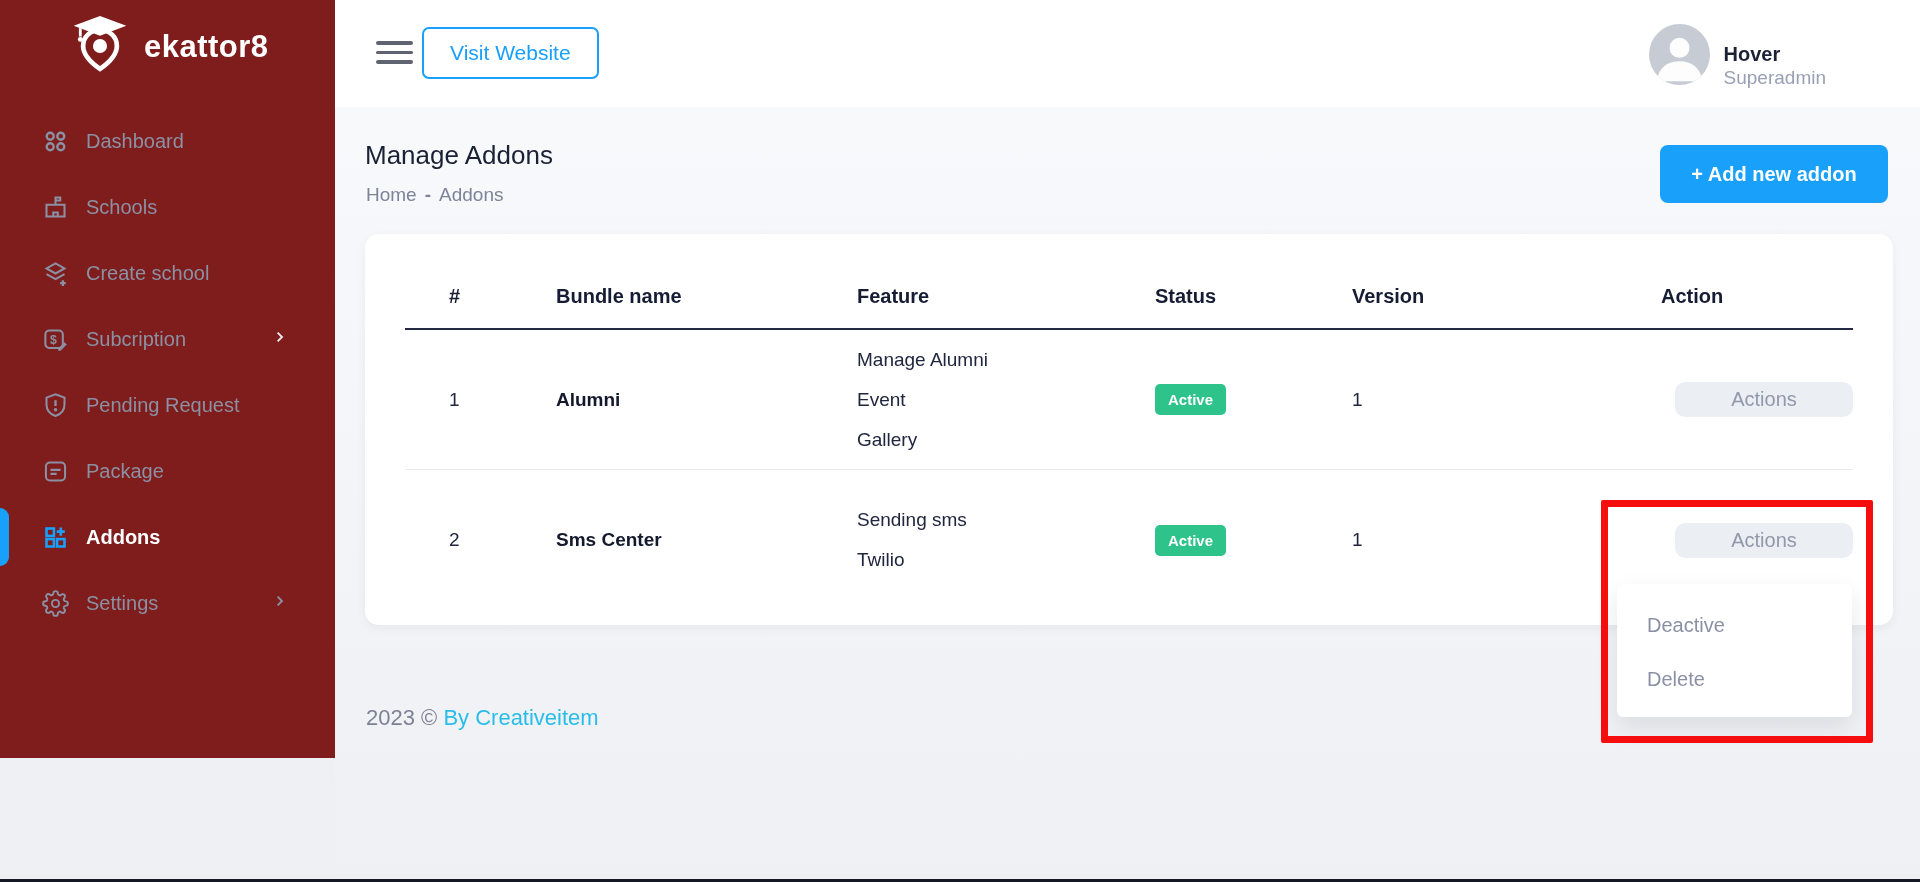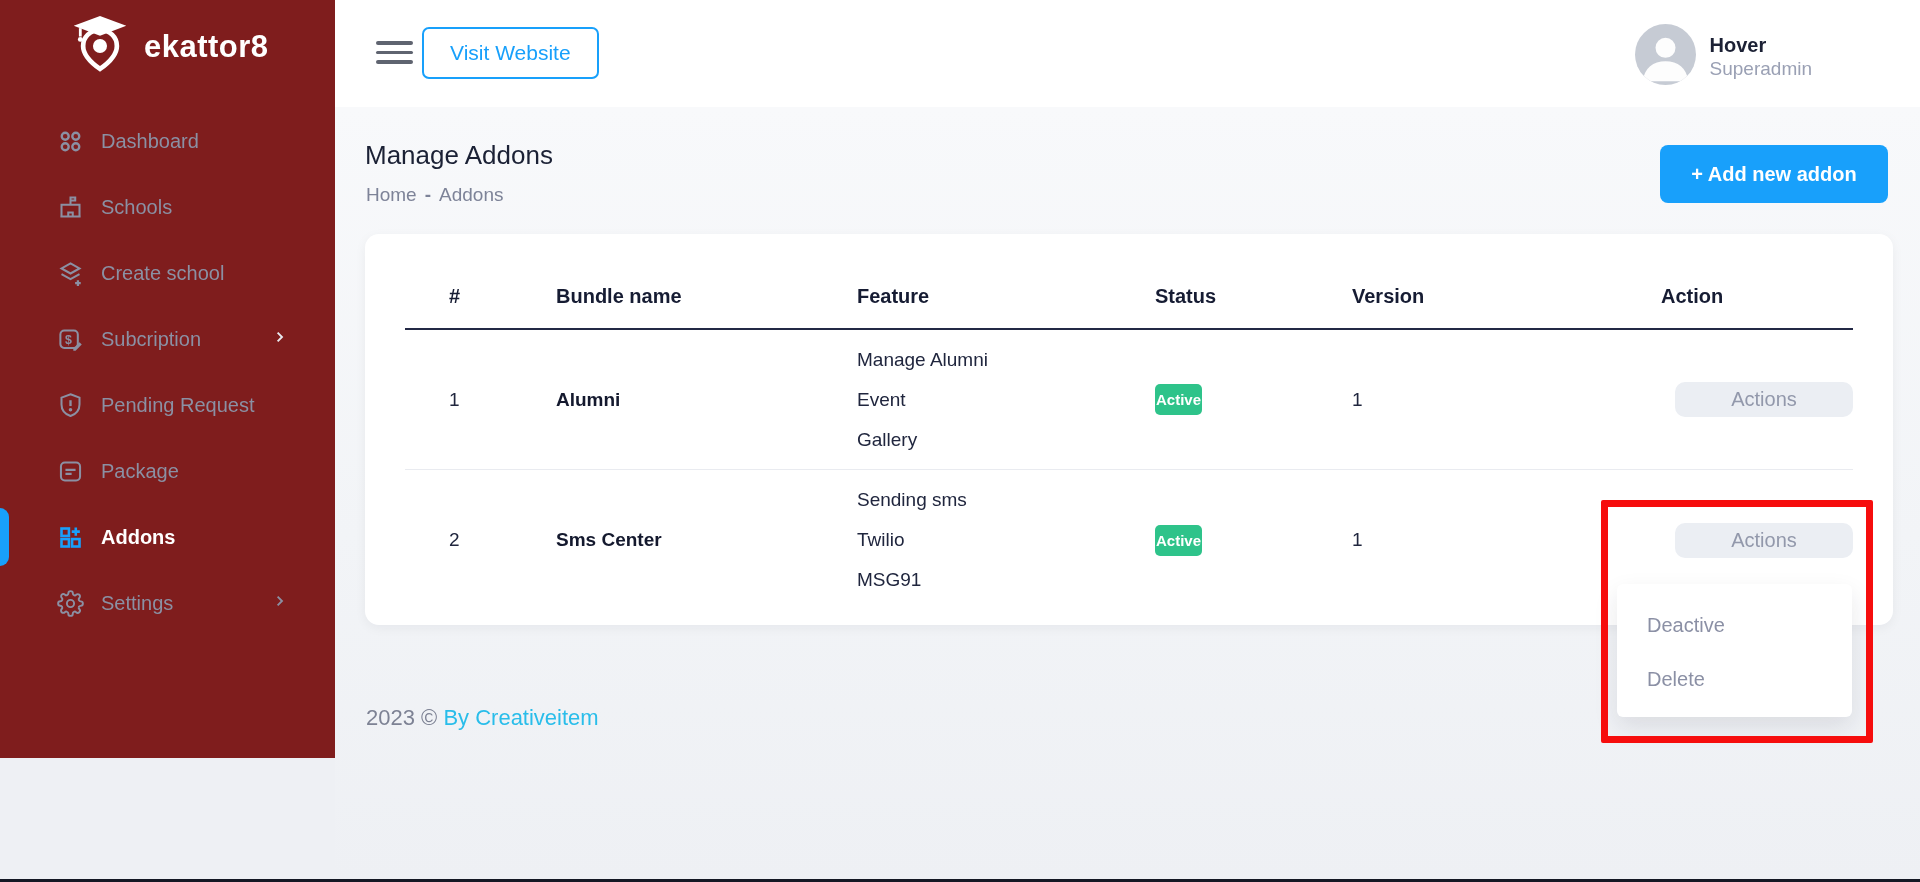--- a/index.html
+++ b/index.html
@@ -6,39 +6,39 @@
   html,body { width:1920px; height:882px; overflow:hidden;
     font-family:"Liberation Sans", sans-serif; background:#eef0f4; }
 
   
   .sidebar { position:absolute; left:0; top:0; width:335px; height:758px;
     background:#7f1d1d; z-index:5; }
   .logo { position:absolute; left:70px; top:14px; display:flex; align-items:center; }
   .logo-text { color:#fff; font-size:31px; font-weight:700; margin-left:14px; letter-spacing:.5px; }
   .nav { position:absolute; left:0; top:108px; width:335px; }
   .nav-item { position:relative; height:66px; display:flex; align-items:center;
-    padding-left:57px; color:#8b90a3; cursor:pointer; }
+    padding-left:42px; color:#8b90a3; cursor:pointer; }
   .nav-item .nicon { width:27px; height:27px; display:flex; align-items:center; justify-content:center; }
   .nav-item .nlabel { font-size:20px; margin-left:17px; }
   .nav-item.active .nlabel { color:#fff; font-weight:700; }
   .nav-item.active .nicon { color:#18a0fb; }
   .nav-chevron { position:absolute; right:48px; top:50%; transform:translateY(-50%); }
   .chev-light { color:#e8eaf0; } .chev-dim { color:#8b90a3; }
   .active-bar { position:absolute; left:0; top:508px; width:9px; height:58px;
     background:#18a0fb; border-radius:0 9px 9px 0; }
 
   
   .topbar { position:absolute; left:335px; top:0; width:1585px; height:107px;
     background:#fff; box-shadow:0 1px 0 #ececf0; }
   .hamburger { position:absolute; left:41px; top:41px; width:37px; cursor:pointer; }
   .hamburger span { display:block; height:3.5px; background:#5f6470; margin-bottom:6px; border-radius:2px; }
   .visit-btn { position:absolute; left:87px; top:27px; height:52px; padding:0 26px;
     background:#fff; border:2px solid #18a0fb; border-radius:7px;
     color:#18a0fb; font-size:21px; font-family:inherit; cursor:pointer; }
-  .user-box { position:absolute; right:108px; top:24px; display:flex; align-items:center; }
+  .user-box { position:absolute; right:94px; top:24px; display:flex; align-items:flex-end; }
   .user-texts { margin-left:14px; }
   .user-name { font-size:20px; font-weight:700; color:#1c2135; }
   .user-role { font-size:19px; color:#9aa0b4; margin-top:1px; }
 
   
   .content { position:absolute; left:335px; top:107px; width:1585px; height:775px;
     background:linear-gradient(180deg,#f8f9fb 0%, #f2f4f7 55%, #eef0f4 100%); }
   .page-title { position:absolute; left:30px; top:33px; font-size:26px; font-weight:400; color:#1b2135; }
   .breadcrumb { position:absolute; left:31px; top:77px; font-size:19px; color:#7d8398; }
   .breadcrumb .sep { margin:0 8px; font-weight:700; }
@@ -52,21 +52,21 @@
   .tr { display:grid; grid-template-columns:107px 301px 298px 197px 309px auto;
     padding-left:44px; align-items:center; }
   .thead { height:96px; padding-top:30px; border-bottom:2px solid #232945; }
   .th { font-size:20px; font-weight:700; color:#161c33; }
   .trow { height:140px; }
   .trow.divided { border-bottom:1px solid #e9ebf0; }
   .td { font-size:19px; color:#20263e; }
   .td.bundle { font-weight:700; color:#14192e; }
   .feat-line { line-height:40px; }
   .badge { display:inline-block; background:#2ec38a; color:#fff; font-size:15px;
-    font-weight:700; padding:7px 1px; border-radius:5px; }
+    font-weight:700; padding:7px 13px; border-radius:5px; }
   .actions-btn { width:178px; height:35px; margin-left:14px; background:#ebeef3;
     border:none; border-radius:10px; color:#9298ab; font-size:20px;
     font-family:inherit; cursor:pointer; }
 
   .dropdown { position:absolute; left:1282px; top:477px; width:235px; height:133px;
     background:#fff; border-radius:6px; box-shadow:0 10px 24px rgba(25,29,49,.10); z-index:20; }
   .dd-item { position:absolute; left:30px; font-size:20px; color:#8b90a5; cursor:pointer; }
   .dd-item.first { top:30px; } .dd-item.second { top:84px; }
 
   .annotation { position:absolute; left:1266px; top:393px; width:272px; height:243px;
@@ -259,21 +259,20 @@
         <div class="td">1</div>
         <div class="td"><button class="actions-btn">Actions</button></div>
       </div>
 
       <div class="tr trow">
         <div class="td">2</div>
         <div class="td bundle">Sms Center</div>
         <div class="td">
           <div class="feat-line">Sending sms</div>
           <div class="feat-line">Twilio</div>
-          <div class="feat-line">MSG91</div>
         </div>
         <div class="td"><span class="badge">Active</span></div>
         <div class="td">1</div>
         <div class="td"><button class="actions-btn">Actions</button></div>
       </div>
     </div>
   </div>
 
   <div class="dropdown">
     <div class="dd-item first">Deactive</div>

